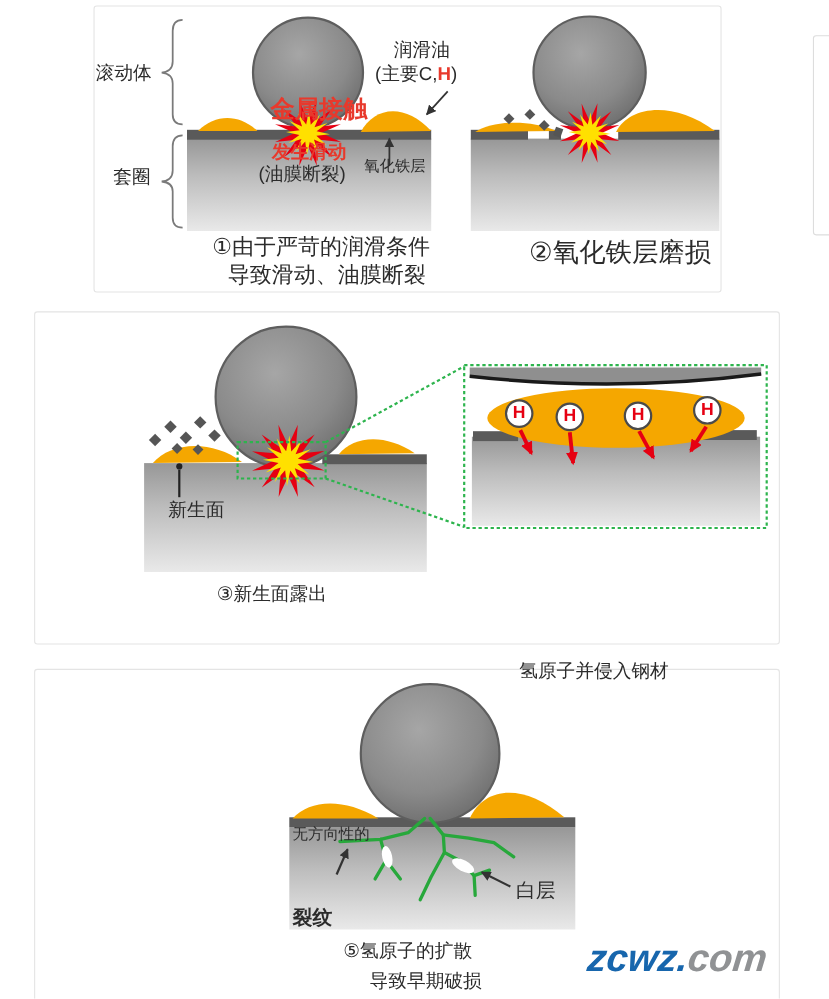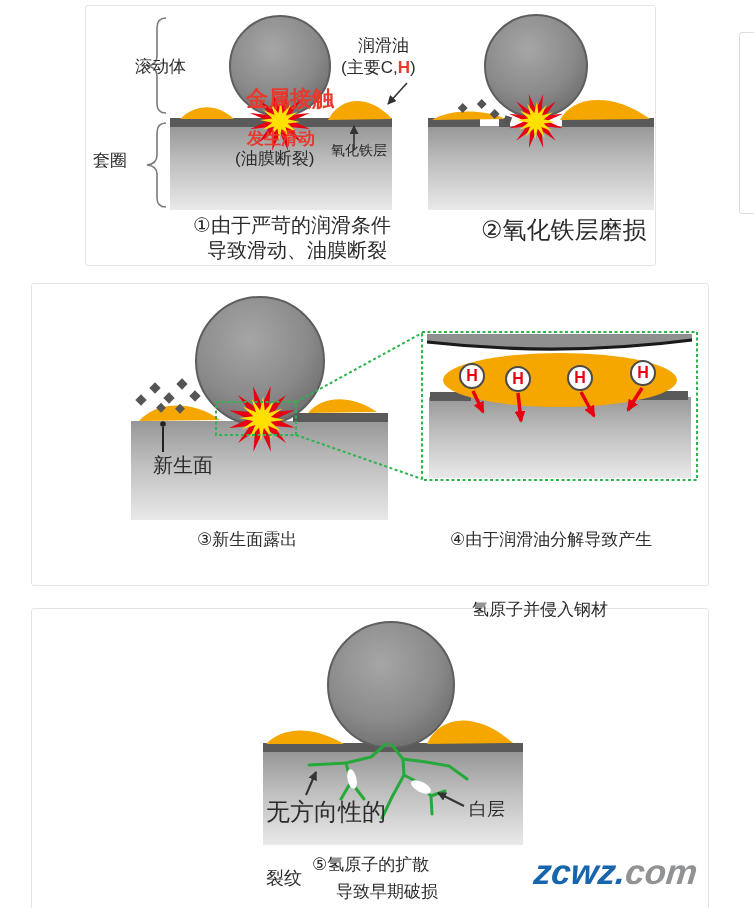--- a/index.html
+++ b/index.html
@@ -138,42 +138,41 @@
         <path d="M404,775 L419,783 L431,796 L432,814"></path>
         <path d="M431,796 L445,791"></path>
       </g>
       <ellipse cx="352" cy="779" rx="4.5" ry="10" fill="#ffffff" transform="rotate(-12 352 779)"></ellipse>
       <ellipse cx="421" cy="787" rx="11" ry="5" fill="#ffffff" transform="rotate(28 421 787)"></ellipse>
       <line x1="306" y1="795" x2="316" y2="772" stroke="#333333" stroke-width="2" marker-end="url(#blkArrow)"></line>
       <line x1="464" y1="806" x2="438" y2="793" stroke="#333333" stroke-width="2" marker-end="url(#blkArrow)"></line>
     </g>
   </svg>
 
-  <div class="t" style="left:87px;top:57px;font-size:17px;margin-left:48px;">滚动体</div>
-  <div class="t" style="left:93px;top:151px;font-size:17px;">套圈</div>
+  <div class="t" style="left:87px;top:57px;font-size:17px;">滚动体</div>
+  <div class="t" style="left:103px;top:151px;font-size:17px;">套圈</div>
   <div class="t red" style="left:246px;top:86px;font-size:22px;">金属接触</div>
   <div class="t red" style="left:247px;top:129px;font-size:17px;">发生滑动</div>
   <div class="t" style="left:235px;top:149px;font-size:17px;text-align:center;">(油膜断裂)</div>
   <div class="t" style="left:358px;top:36px;font-size:17px;">润滑油</div>
   <div class="t" style="left:341px;top:58px;font-size:17px;"><span>(主要C,</span><span class="red">H</span><span>)</span></div>
   <div class="t" style="left:331px;top:142px;font-size:14px;">氧化铁层</div>
   <div class="t" style="left:193px;top:214px;font-size:20px;">①由于严苛的润滑条件</div>
   <div class="t" style="left:207px;top:239px;font-size:20px;">导致滑动、油膜断裂</div>
   <div class="t" style="left:481px;top:216px;font-size:24px;">②氧化铁层磨损</div>
 
-  <div class="t" style="left:153px;top:454px;font-size:20px;">新生面</div>
+  <div class="t" style="left:153px;top:454px;font-size:17px;">新生面</div>
   <div class="t" style="left:197px;top:530px;font-size:17px;">③新生面露出</div>
-  <div class="t" style="left:450px;top:530px;font-size:17px;">④由于润滑油分解导致产生</div>
   <div class="t" style="left:472px;top:556px;font-size:17px;margin-top:44px;">氢原子并侵入钢材</div>
   <div class="hcircle" style="left:459px;top:363px;">H</div>
   <div class="hcircle" style="left:505px;top:366px;">H</div>
   <div class="hcircle" style="left:567px;top:365px;">H</div>
   <div class="hcircle" style="left:630px;top:360px;">H</div>
 
-  <div class="t" style="left:266px;top:798px;font-size:24px;text-align:center;">无方向性的</div>
-  <div class="t" style="left:266px;top:868px;font-size:18px;">裂纹</div>
+  <div class="t" style="left:266px;top:750px;font-size:14px;text-align:center;">无方向性的</div>
+  <div class="t" style="left:266px;top:824px;font-size:18px;font-weight:bold;">裂纹</div>
   <div class="t" style="left:469px;top:799px;font-size:18px;">白层</div>
   <div class="t" style="left:312px;top:855px;font-size:17px;">⑤氢原子的扩散</div>
   <div class="t" style="left:336px;top:882px;font-size:17px;">导致早期破损</div>
 
   <div class="wm" style="left:534px;top:852px;"><span class="b1">zcwz.</span><span class="b2">com</span></div>
 
 </div>
 
 </body></html>

